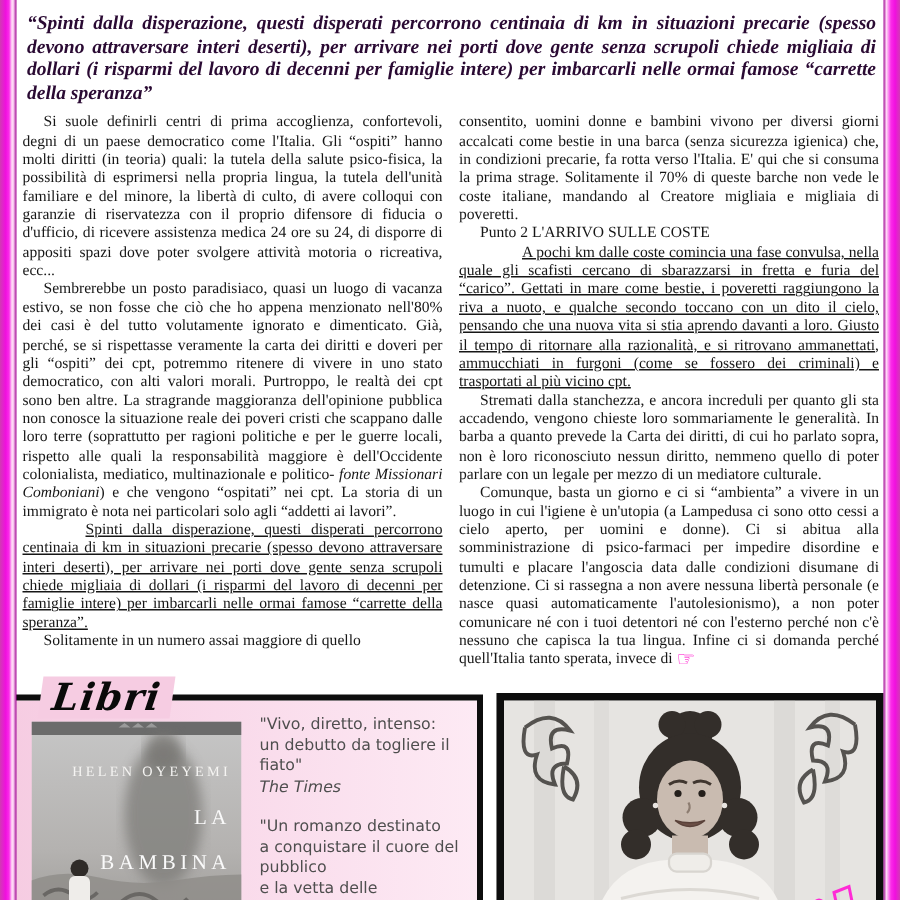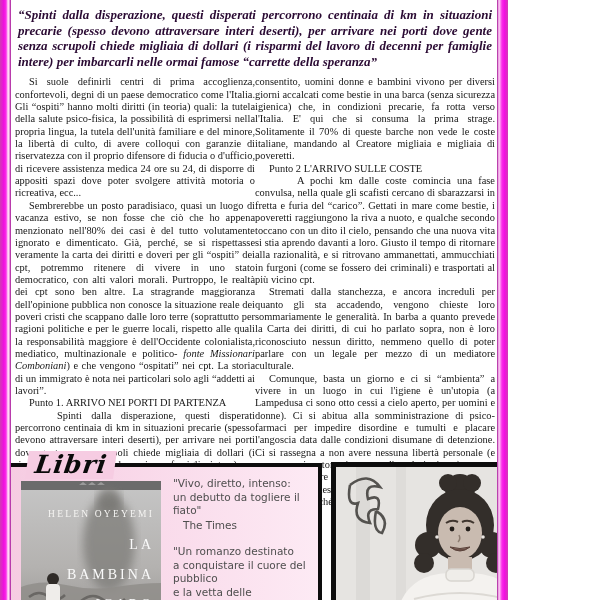--- a/index.html
+++ b/index.html
@@ -1,65 +1,64 @@
 <!DOCTYPE html>
 <html><head>
 <meta charset="utf-8">
 <style>
   html,body{margin:0;padding:0;background:#fff;}
-  .page{position:relative;width:508px;height:600px;background:#ffffff;overflow:hidden;
+  .page{position:relative;width:600px;height:600px;background:#ffffff;overflow:hidden;
         font-family:"Liberation Serif",serif;}
   
   .bar{position:absolute;top:0;bottom:0;width:11px;z-index:5;}
   .bar-left{left:0;background:linear-gradient(to right,#d13bb4 0%,#f10fe0 35%,#fa2de8 55%,#ffd9f6 72%,#ffd9f6 80%,#a30c96 100%);}
   .bar-right{right:0;background:linear-gradient(to right,#a30c96 0%,#ffd9f6 18%,#fa2de8 45%,#f10fe0 70%,#d13bb4 100%);}
 
   
   .top-quote{margin:7px 16px 0 18px;font-weight:bold;font-style:italic;
              font-size:13px;line-height:15.6px;color:#2a0a33;text-align:justify;}
 
   
-  .columns{display:flex;margin:7px 13px 0 15px;}
+  .columns{display:flex;margin:7px 13px 0 15px;gap:11px;}
   .col{width:280px;font-size:10.4px;line-height:12.35px;color:#161616;text-align:justify;}
   .col p{margin:0;}
   .ind{text-indent:14px;}
-  .ind-lg{text-indent:42px;}
+  .ind-lg{text-indent:42px;text-decoration:underline;}
   .pointer{color:#ff00c8;font-family:"DejaVu Sans",sans-serif;font-size:14px;font-weight:bold;vertical-align:-2px;}
 
   
   .libri-box{position:absolute;left:5px;top:463px;width:309px;height:148px;
              border:4px solid #0d0d0d;background:linear-gradient(to right,#f6cce2,#fdeaf4);}
   .libri-label{position:absolute;top:-16px;left:18px;padding:0 8px;
                background:#f6cce2;color:#0a0a0a;font-family:"DejaVu Serif",serif;
                font-weight:bold;font-style:italic;font-size:25px;letter-spacing:1px;
                transform:skewX(-8deg);line-height:28px;}
   .libri-inner{display:flex;height:100%;}
   .cover-wrap{margin:14px 0 0 12px;width:140px;flex:0 0 auto;}
   .quotes{padding:10px 4px 0 12px;font-family:"DejaVu Sans",sans-serif;
           font-size:10.5px;line-height:13.5px;color:#4e4e4e;}
   .quote-text{white-space:pre-line;}
-  .quote-source{margin:1px 0 13px 10px;}
+  .quote-source{font-style:italic;margin:1px 0 13px 0;}
 
   .photo-box{position:absolute;left:331px;top:462px;width:248px;height:150px;
              border:5px solid #0d0d0d;background:#e3e1de;overflow:hidden;}
 </style>
 </head>
 <body>
 
 <div class="page">
   <div class="bar bar-left"></div>
   <div class="bar bar-right"></div>
 
   <div class="top-quote">“Spinti dalla disperazione, questi disperati percorrono centinaia di km in situazioni precarie (spesso devono attraversare interi deserti), per arrivare nei porti dove gente senza scrupoli chiede migliaia di dollari (i risparmi del lavoro di decenni per famiglie intere) per imbarcarli nelle ormai famose “carrette della speranza”</div>
 
   <div class="columns">
     <div class="col">
       <p class="ind">Si suole definirli centri di prima accoglienza, confortevoli, degni di un paese democratico come l'Italia. Gli “ospiti” hanno molti diritti (in teoria) quali: la tutela della salute psico-fisica, la possibilità di esprimersi nella propria lingua, la tutela dell'unità familiare e del minore, la libertà di culto, di avere colloqui con garanzie di riservatezza con il proprio difensore di fiducia o d'ufficio, di ricevere assistenza medica 24 ore su 24, di disporre di appositi spazi dove poter svolgere attività motoria o ricreativa, ecc...</p>
       <p class="ind"><span>Sembrerebbe un posto paradisiaco, quasi un luogo di vacanza estivo, se non fosse che ciò che ho appena menzionato nell'80% dei casi è del tutto volutamente ignorato e dimenticato. Già, perché, se si rispettasse veramente la carta dei diritti e doveri per gli “ospiti” dei cpt, potremmo ritenere di vivere in uno stato democratico, con alti valori morali. Purtroppo, le realtà dei cpt sono ben altre. La stragrande maggioranza dell'opinione pubblica non conosce la situazione reale dei poveri cristi che scappano dalle loro terre (soprattutto per ragioni politiche e per le guerre locali, rispetto alle quali la responsabilità maggiore è dell'Occidente colonialista, mediatico, multinazionale e politico- </span><i>fonte Missionari Comboniani</i><span>) e che vengono “ospitati” nei cpt. La storia di un immigrato è nota nei particolari solo agli “addetti ai lavori”.</span></p>
-      <p class="ind">Punto 1. ARRIVO NEI PORTI DI PARTENZA</p>
       <p class="ind-lg">Spinti dalla disperazione, questi disperati percorrono centinaia di km in situazioni precarie (spesso devono attraversare interi deserti), per arrivare nei porti dove gente senza scrupoli chiede migliaia di dollari (i risparmi del lavoro di decenni per famiglie intere) per imbarcarli nelle ormai famose “carrette della speranza”.</p>
       <p class="ind">Solitamente in un numero assai maggiore di quello</p>
     </div>
     <div class="col">
       <p>consentito, uomini donne e bambini vivono per diversi giorni accalcati come bestie in una barca (senza sicurezza igienica) che, in condizioni precarie, fa rotta verso l'Italia. E' qui che si consuma la prima strage. Solitamente il 70% di queste barche non vede le coste italiane, mandando al Creatore migliaia e migliaia di poveretti.</p>
       <p class="ind">Punto 2 L'ARRIVO SULLE COSTE</p>
       <p class="ind-lg">A pochi km dalle coste comincia una fase convulsa, nella quale gli scafisti cercano di sbarazzarsi in fretta e furia del “carico”. Gettati in mare come bestie, i poveretti raggiungono la riva a nuoto, e qualche secondo toccano con un dito il cielo, pensando che una nuova vita si stia aprendo davanti a loro. Giusto il tempo di ritornare alla razionalità, e si ritrovano ammanettati, ammucchiati in furgoni (come se fossero dei criminali) e trasportati al più vicino cpt.</p>
       <p class="ind">Stremati dalla stanchezza, e ancora increduli per quanto gli sta accadendo, vengono chieste loro sommariamente le generalità. In barba a quanto prevede la Carta dei diritti, di cui ho parlato sopra, non è loro riconosciuto nessun diritto, nemmeno quello di poter parlare con un legale per mezzo di un mediatore culturale.</p>
       <p class="ind"><span>Comunque, basta un giorno e ci si “ambienta” a vivere in un luogo in cui l'igiene è un'utopia (a Lampedusa ci sono otto cessi a cielo aperto, per uomini e donne). Ci si abitua alla somministrazione di psico-farmaci per impedire disordine e tumulti e placare l'angoscia data dalle condizioni disumane di detenzione. Ci si rassegna a non avere nessuna libertà personale (e nasce quasi automaticamente l'autolesionismo), a non poter comunicare né con i tuoi detentori né con l'esterno perché non c'è nessuno che capisca la tua lingua. Infine ci si domanda perché quell'Italia tanto sperata, invece di</span> <span class="pointer">☞</span></p>
     </div>

